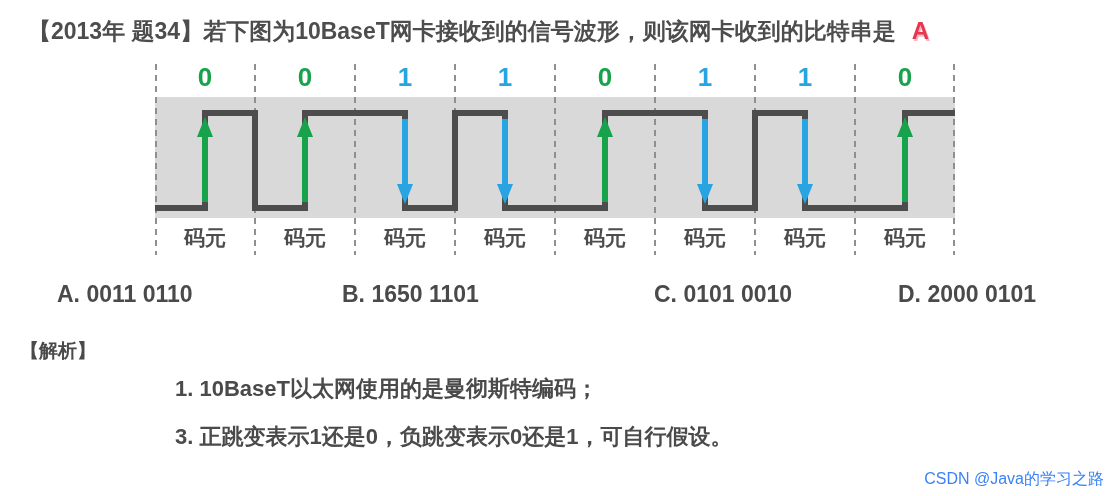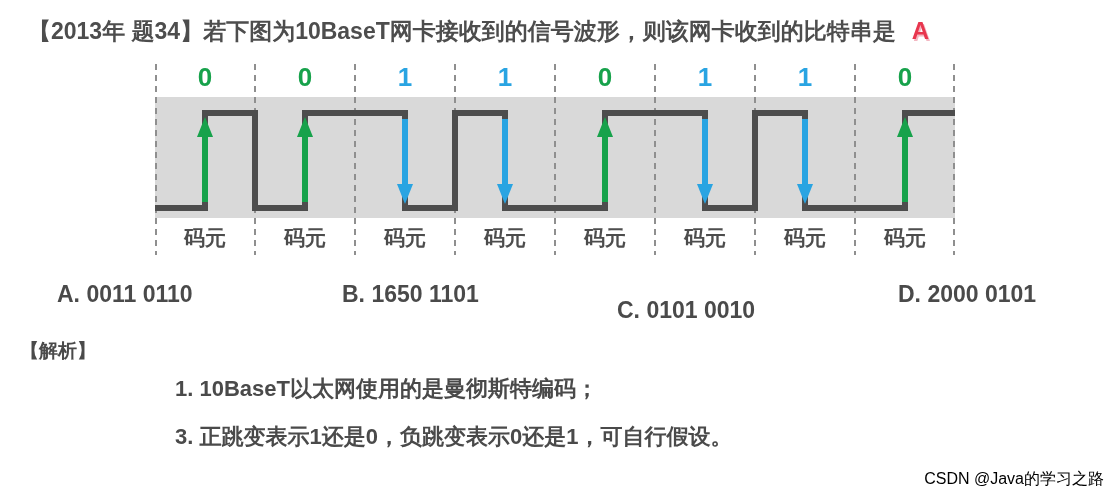--- a/index.html
+++ b/index.html
@@ -79,42 +79,42 @@
     left: 0;
     top: 281px;
     width: 1118px;
     height: 30px;
     font-size: 23px;
     color: #4a4a4a;
   }
   .options span { position: absolute; white-space: nowrap; }
   .opt-a { left: 57px; }
   .opt-b { left: 342px; }
-  .opt-c { left: 617px; margin-top: 16px; }
+  .opt-c { left: 654px; }
   .opt-d { left: 898px; }
   .analysis-heading {
     position: absolute;
     left: 20px;
     top: 338px;
     font-size: 19px;
   }
   .analysis-lines {
     position: absolute;
     left: 175px;
     top: 374px;
     font-size: 22px;
   }
   .analysis-lines div { margin-bottom: 18px; white-space: nowrap; }
   .watermark {
     position: absolute;
     right: 14px;
     bottom: 6px;
     font-size: 16px;
     font-weight: 400;
-    color: #000000;
+    color: #3b82f6;
   }
 </style>
 </head>
 <body>
 
 <div class="page">
 
   <div class="title">
     <span>【2013年 题34】若下图为10BaseT网卡接收到的信号波形，则该网卡收到的比特串是</span><span class="answer">A</span>
   </div>

